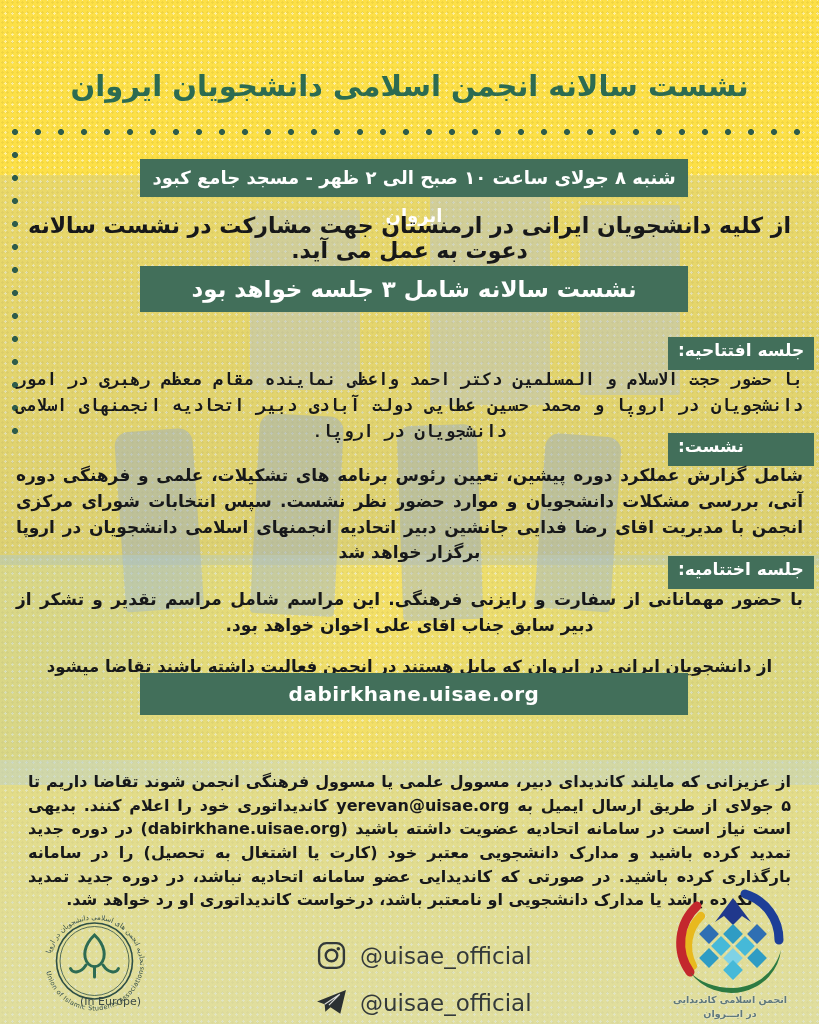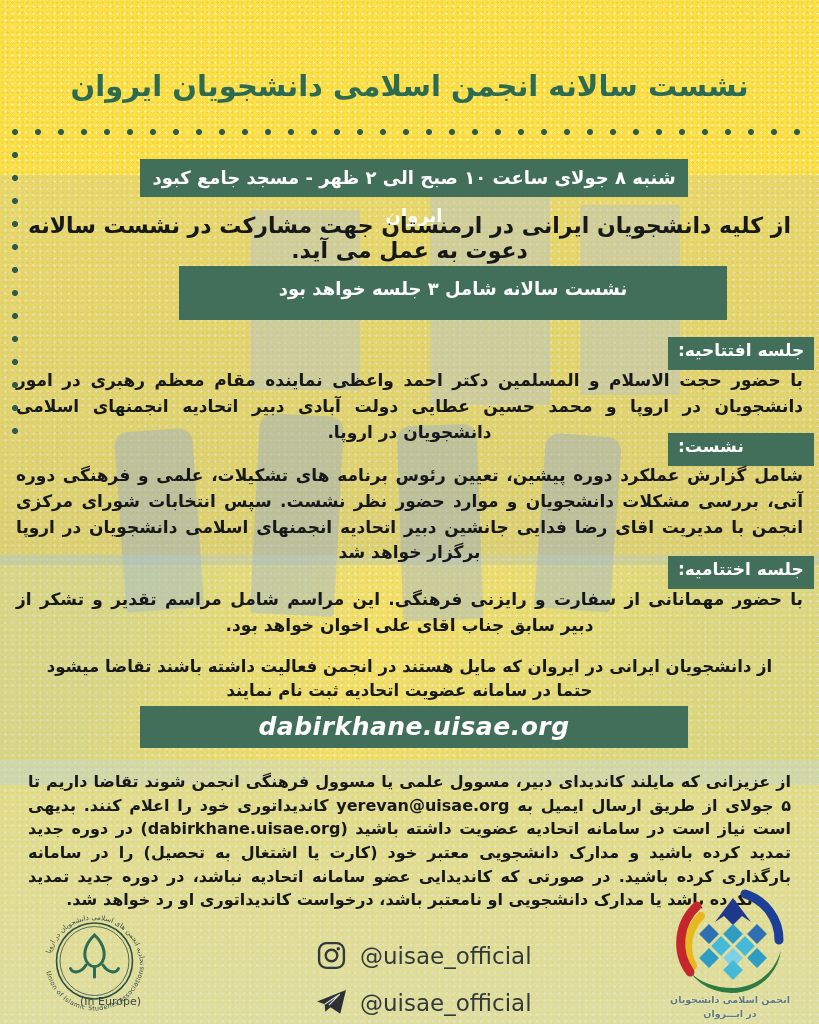--- a/index.html
+++ b/index.html
@@ -27,33 +27,33 @@
     background-size:23px 11px;background-repeat:repeat-x;}
   .dots-v{position:absolute;left:10px;top:150px;width:11px;height:292px;
     background-image:radial-gradient(circle at 5px 5px,var(--dot) 2.6px,transparent 3.4px);
     background-size:11px 23px;background-repeat:repeat-y;}
   
   .title{position:absolute;top:50px;left:0;right:0;text-align:center;direction:rtl;
     color:var(--title-green);font-size:29px;font-weight:bold;white-space:nowrap;letter-spacing:-0.5px;}
   .green-banner{position:absolute;left:140px;width:548px;box-sizing:border-box;
     background:var(--green);color:#fff;text-align:center;font-weight:bold;direction:rtl;}
   .banner-date{top:159px;height:38px;line-height:38px;font-size:18px;}
-  .banner-sessions{top:266px;height:54px;line-height:46px;font-size:18px;margin-left:39px;}
-  .banner-url{top:706px;height:42px;line-height:42px;font-size:25px;direction:ltr;letter-spacing:0.5px;font-style:italic;}
+  .banner-sessions{top:266px;height:46px;line-height:46px;font-size:23px;}
+  .banner-url{top:673px;height:42px;line-height:42px;font-size:20px;direction:ltr;letter-spacing:0.5px;}
   .invite{position:absolute;top:213px;left:10px;right:10px;text-align:center;direction:rtl;
     color:var(--ink);font-size:22px;font-weight:bold;}
   .badge{position:absolute;right:5px;min-width:146px;box-sizing:border-box;
     background:var(--green);color:#fff;font-size:17px;font-weight:bold;
     padding:3px 8px 10px 10px;direction:rtl;text-align:left;}
   .badge-1{top:337px;}
   .badge-2{top:433px;}
   .badge-3{top:556px;}
   .section-body{position:absolute;left:16px;right:16px;direction:rtl;color:var(--ink);
     font-size:17px;font-weight:bold;line-height:1.52;text-align:justify;text-align-last:center;}
-  .body-1{top:368px;}
+  .body-1{top:368px;font-family:Liberation Mono, monospace;}
   .body-2{top:463px;}
   .body-3{top:587px;}
   .membership{position:absolute;top:655px;left:40px;right:40px;text-align:center;direction:rtl;
     color:var(--ink);font-size:16.5px;font-weight:bold;line-height:1.45;}
   .candidacy{position:absolute;top:770px;left:28px;right:28px;direction:rtl;color:var(--ink);
     font-size:16px;font-weight:bold;line-height:1.48;text-align:justify;text-align-last:center;}
   
   .handles{position:absolute;left:316px;top:940px;display:flex;flex-direction:column;gap:16px;}
   .handle-row{display:flex;align-items:center;gap:13px;color:#33393a;font-size:23px;}
   .handle-row svg{flex:0 0 auto;}
@@ -166,17 +166,17 @@
         <rect x="-31" y="-7" width="14" height="14" transform="rotate(45 -24 0)" fill="#2f9cc4"></rect>
         <rect x="-7" y="-7" width="14" height="14" transform="rotate(45 0 0)" fill="#7fd2e6"></rect>
         <rect x="17" y="-7" width="14" height="14" transform="rotate(45 24 0)" fill="#2f9cc4"></rect>
       </g>
       <g transform="translate(70,82)">
         <rect x="-7" y="-7" width="14" height="14" transform="rotate(45 0 0)" fill="#46b9d8"></rect>
       </g>
     </g>
   </svg>
   <div class="ylogo-caption">
-    <div>انجمن اسلامی دانشجویان</div>
+    <div>انجمن اسلامی کاندیدایی</div>
     <div>در ایـــروان</div>
   </div>
 
 </div>
 
 </body></html>

